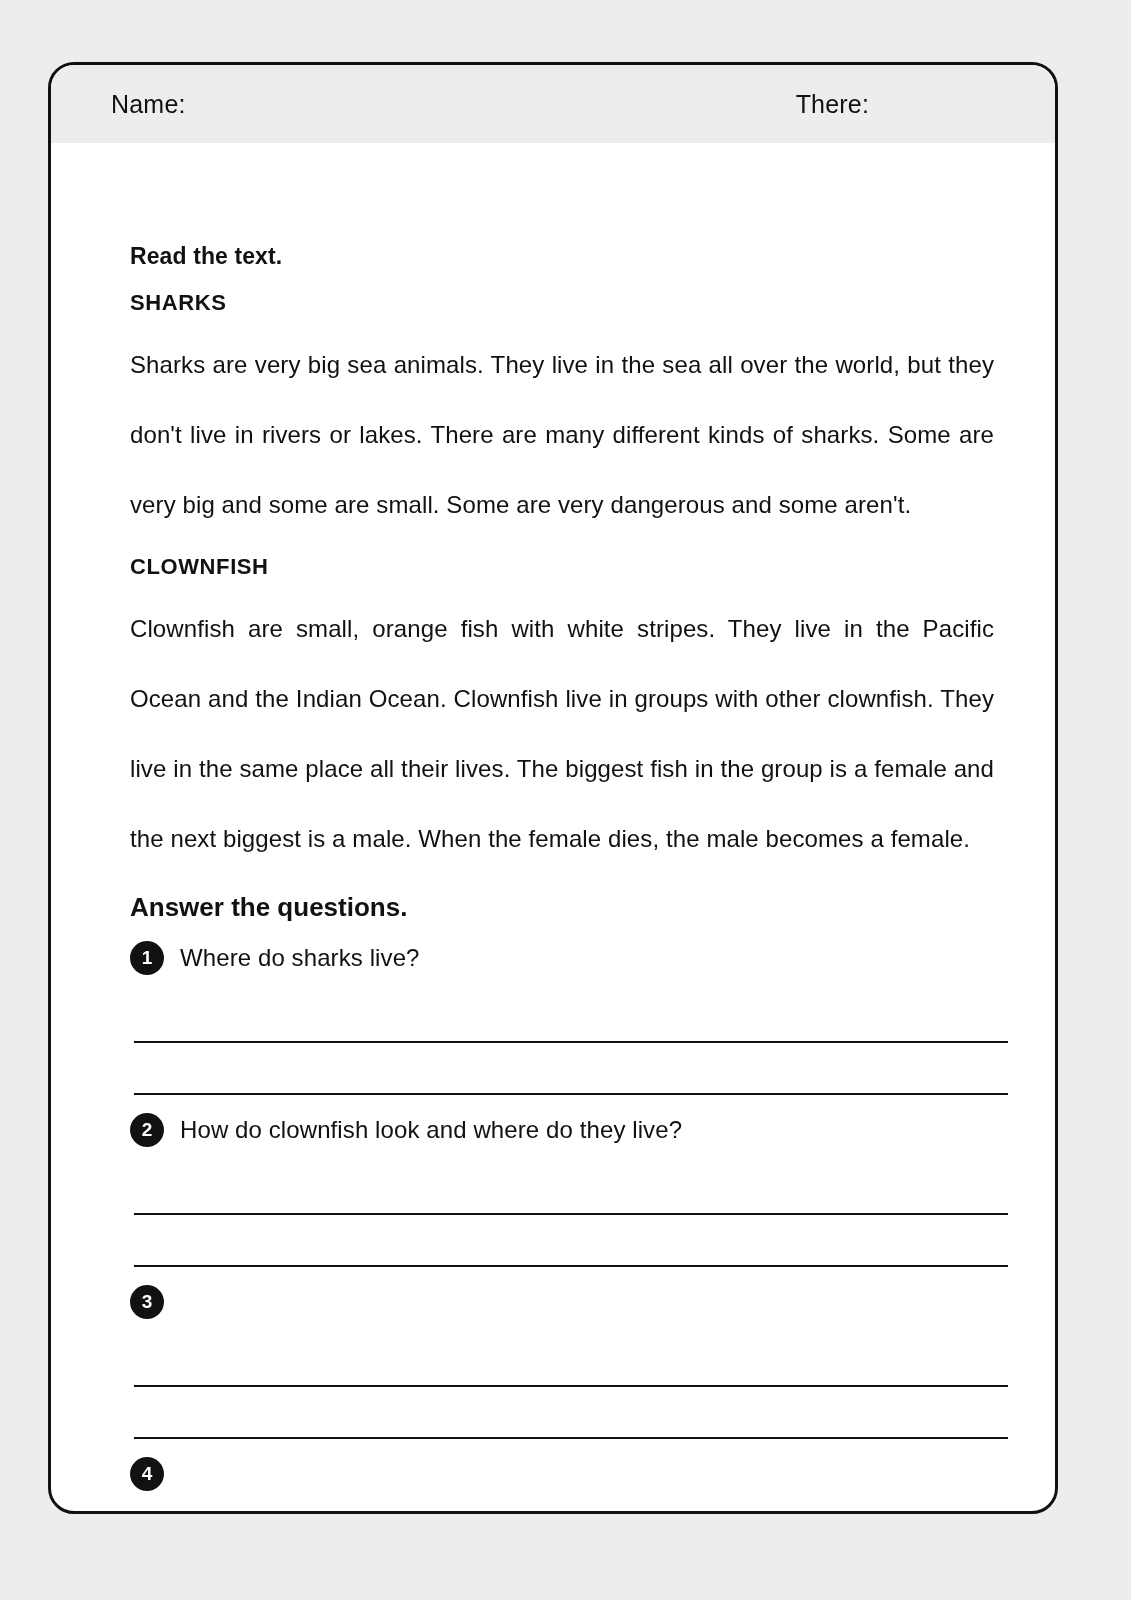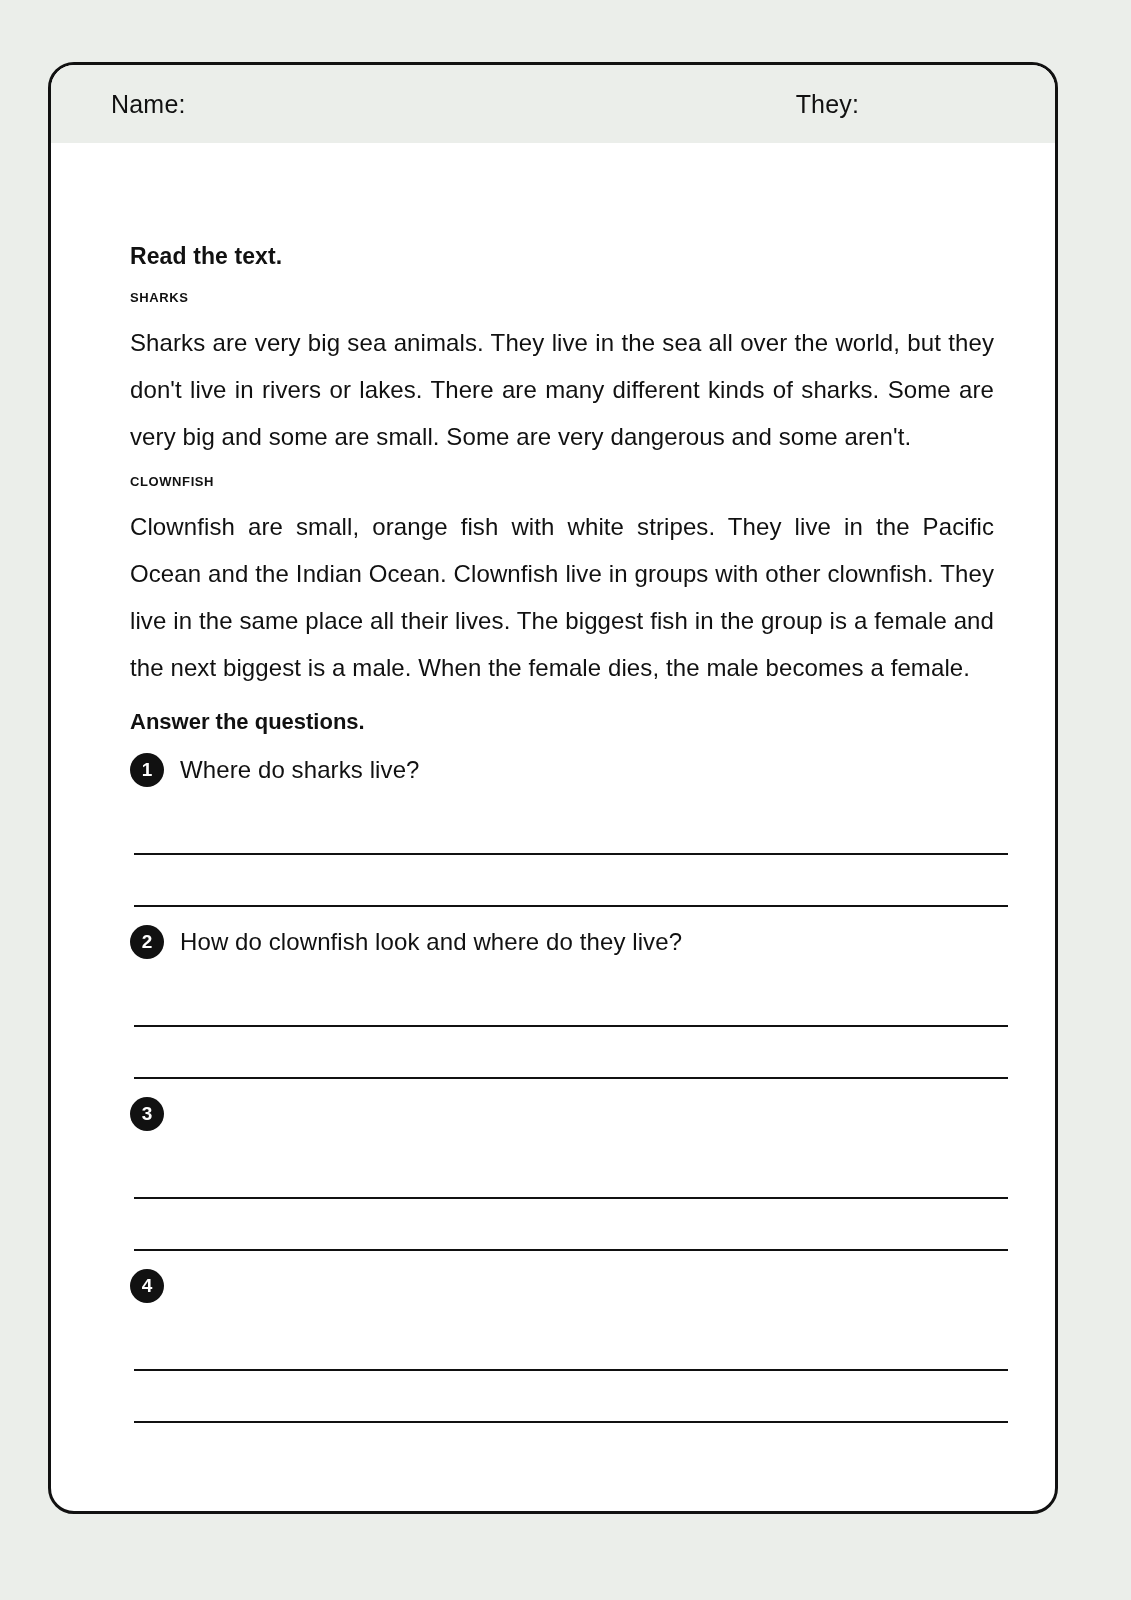--- a/index.html
+++ b/index.html
@@ -81,36 +81,36 @@
     box-sizing: border-box;
   }
 
   .section-instruction {
     font-size: 23px;
     font-weight: 700;
     margin: 0 0 20px 0;
     letter-spacing: 0.1px;
   }
   .subhead {
-    font-size: 13px;
+    font-size: 22px;
     font-weight: 700;
     letter-spacing: 0.6px;
     margin: 0 0 14px 0;
   }
   .para {
     font-size: 24px;
-    line-height: 47px;
+    line-height: 70px;
     text-align: justify;
     margin: 0 16px 14px 0;
     letter-spacing: 0.1px;
   }
   .para:last-child { margin-bottom: 0; }
 
   .answer-instruction {
-    font-size: 22px;
+    font-size: 26px;
     font-weight: 700;
     margin: 18px 0 14px 0;
   }
 
   .q-item { margin-bottom: 6px; }
   .q-head {
     display: flex;
     align-items: center;
     gap: 16px;
     margin-top: 18px;
@@ -142,21 +142,21 @@
     width: 874px;
   }
 </style>
 </head>
 <body>
 
 <div class="sheet">
 
   <div class="id-row">
     <span class="id-label id-name">Name:</span>
-    <span class="id-label id-date">They:</span>
+    <span class="id-label id-date">There:</span>
   </div>
 
 
   <div class="content">
 
     <p class="section-instruction">Read the text.</p>
 
     <h2 class="subhead">SHARKS</h2>
     <p class="para">Sharks are very big sea animals. They live in the sea all over the world, but they don't live in rivers or lakes. There are many different kinds of sharks. Some are very big and some are small. Some are very dangerous and some aren't.</p>
 

